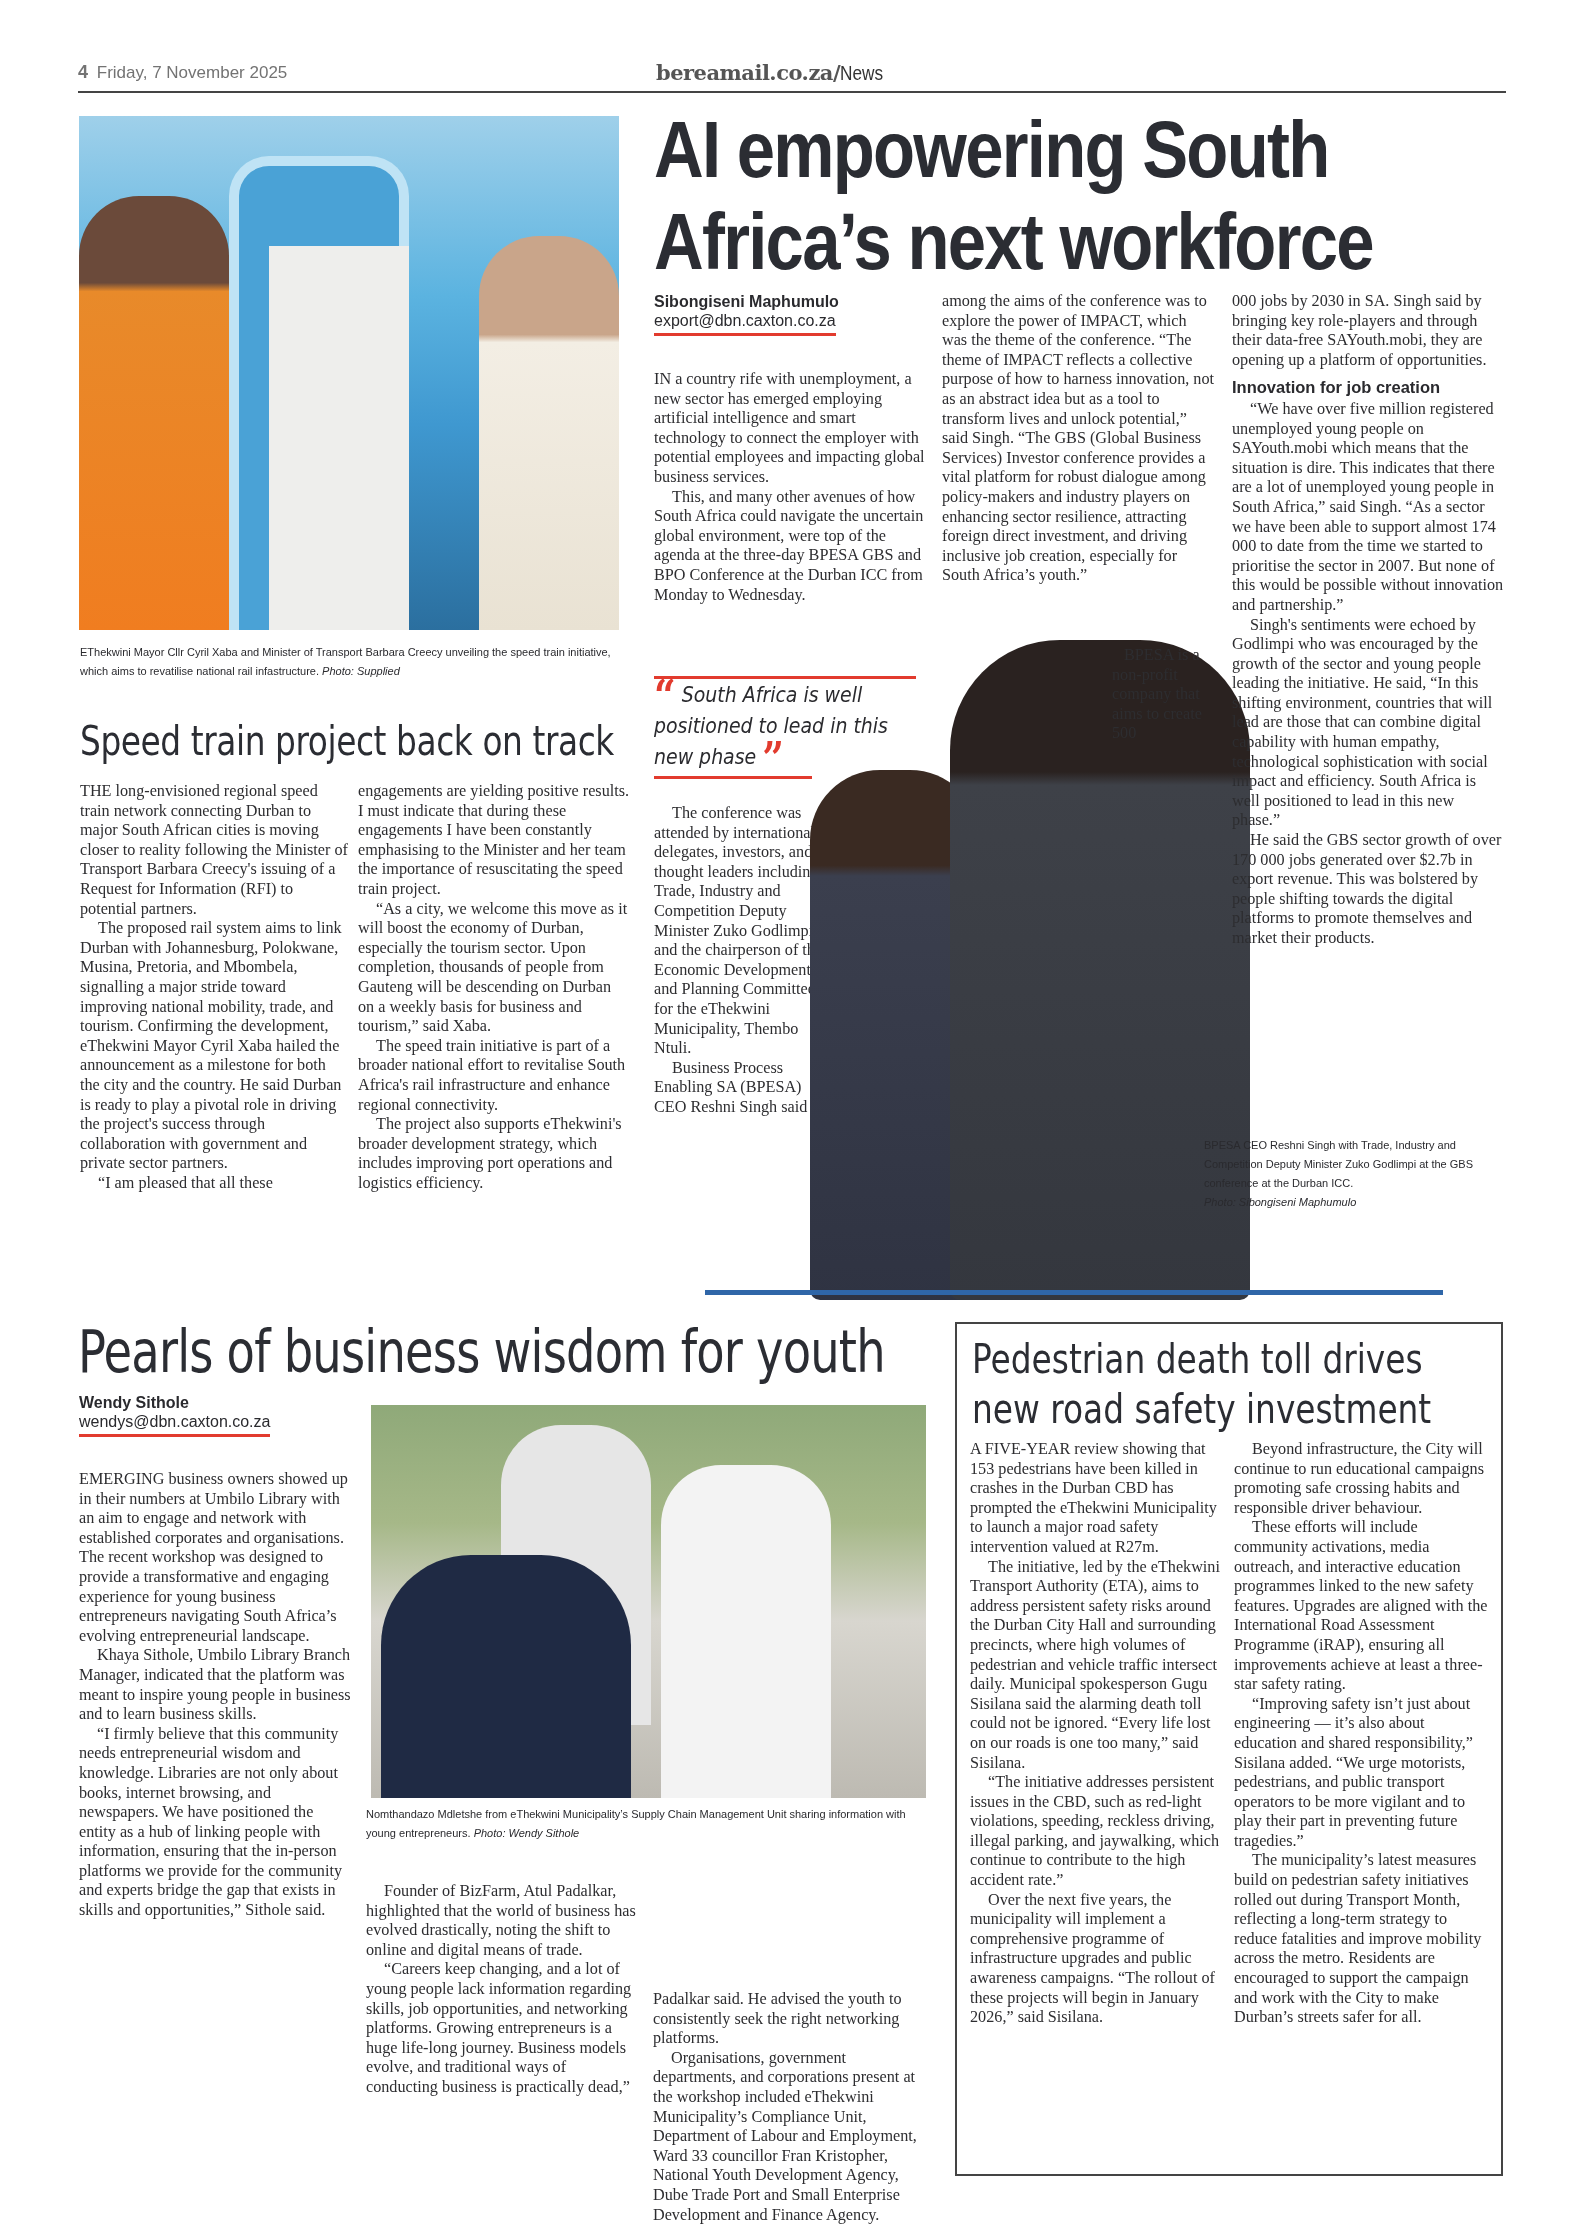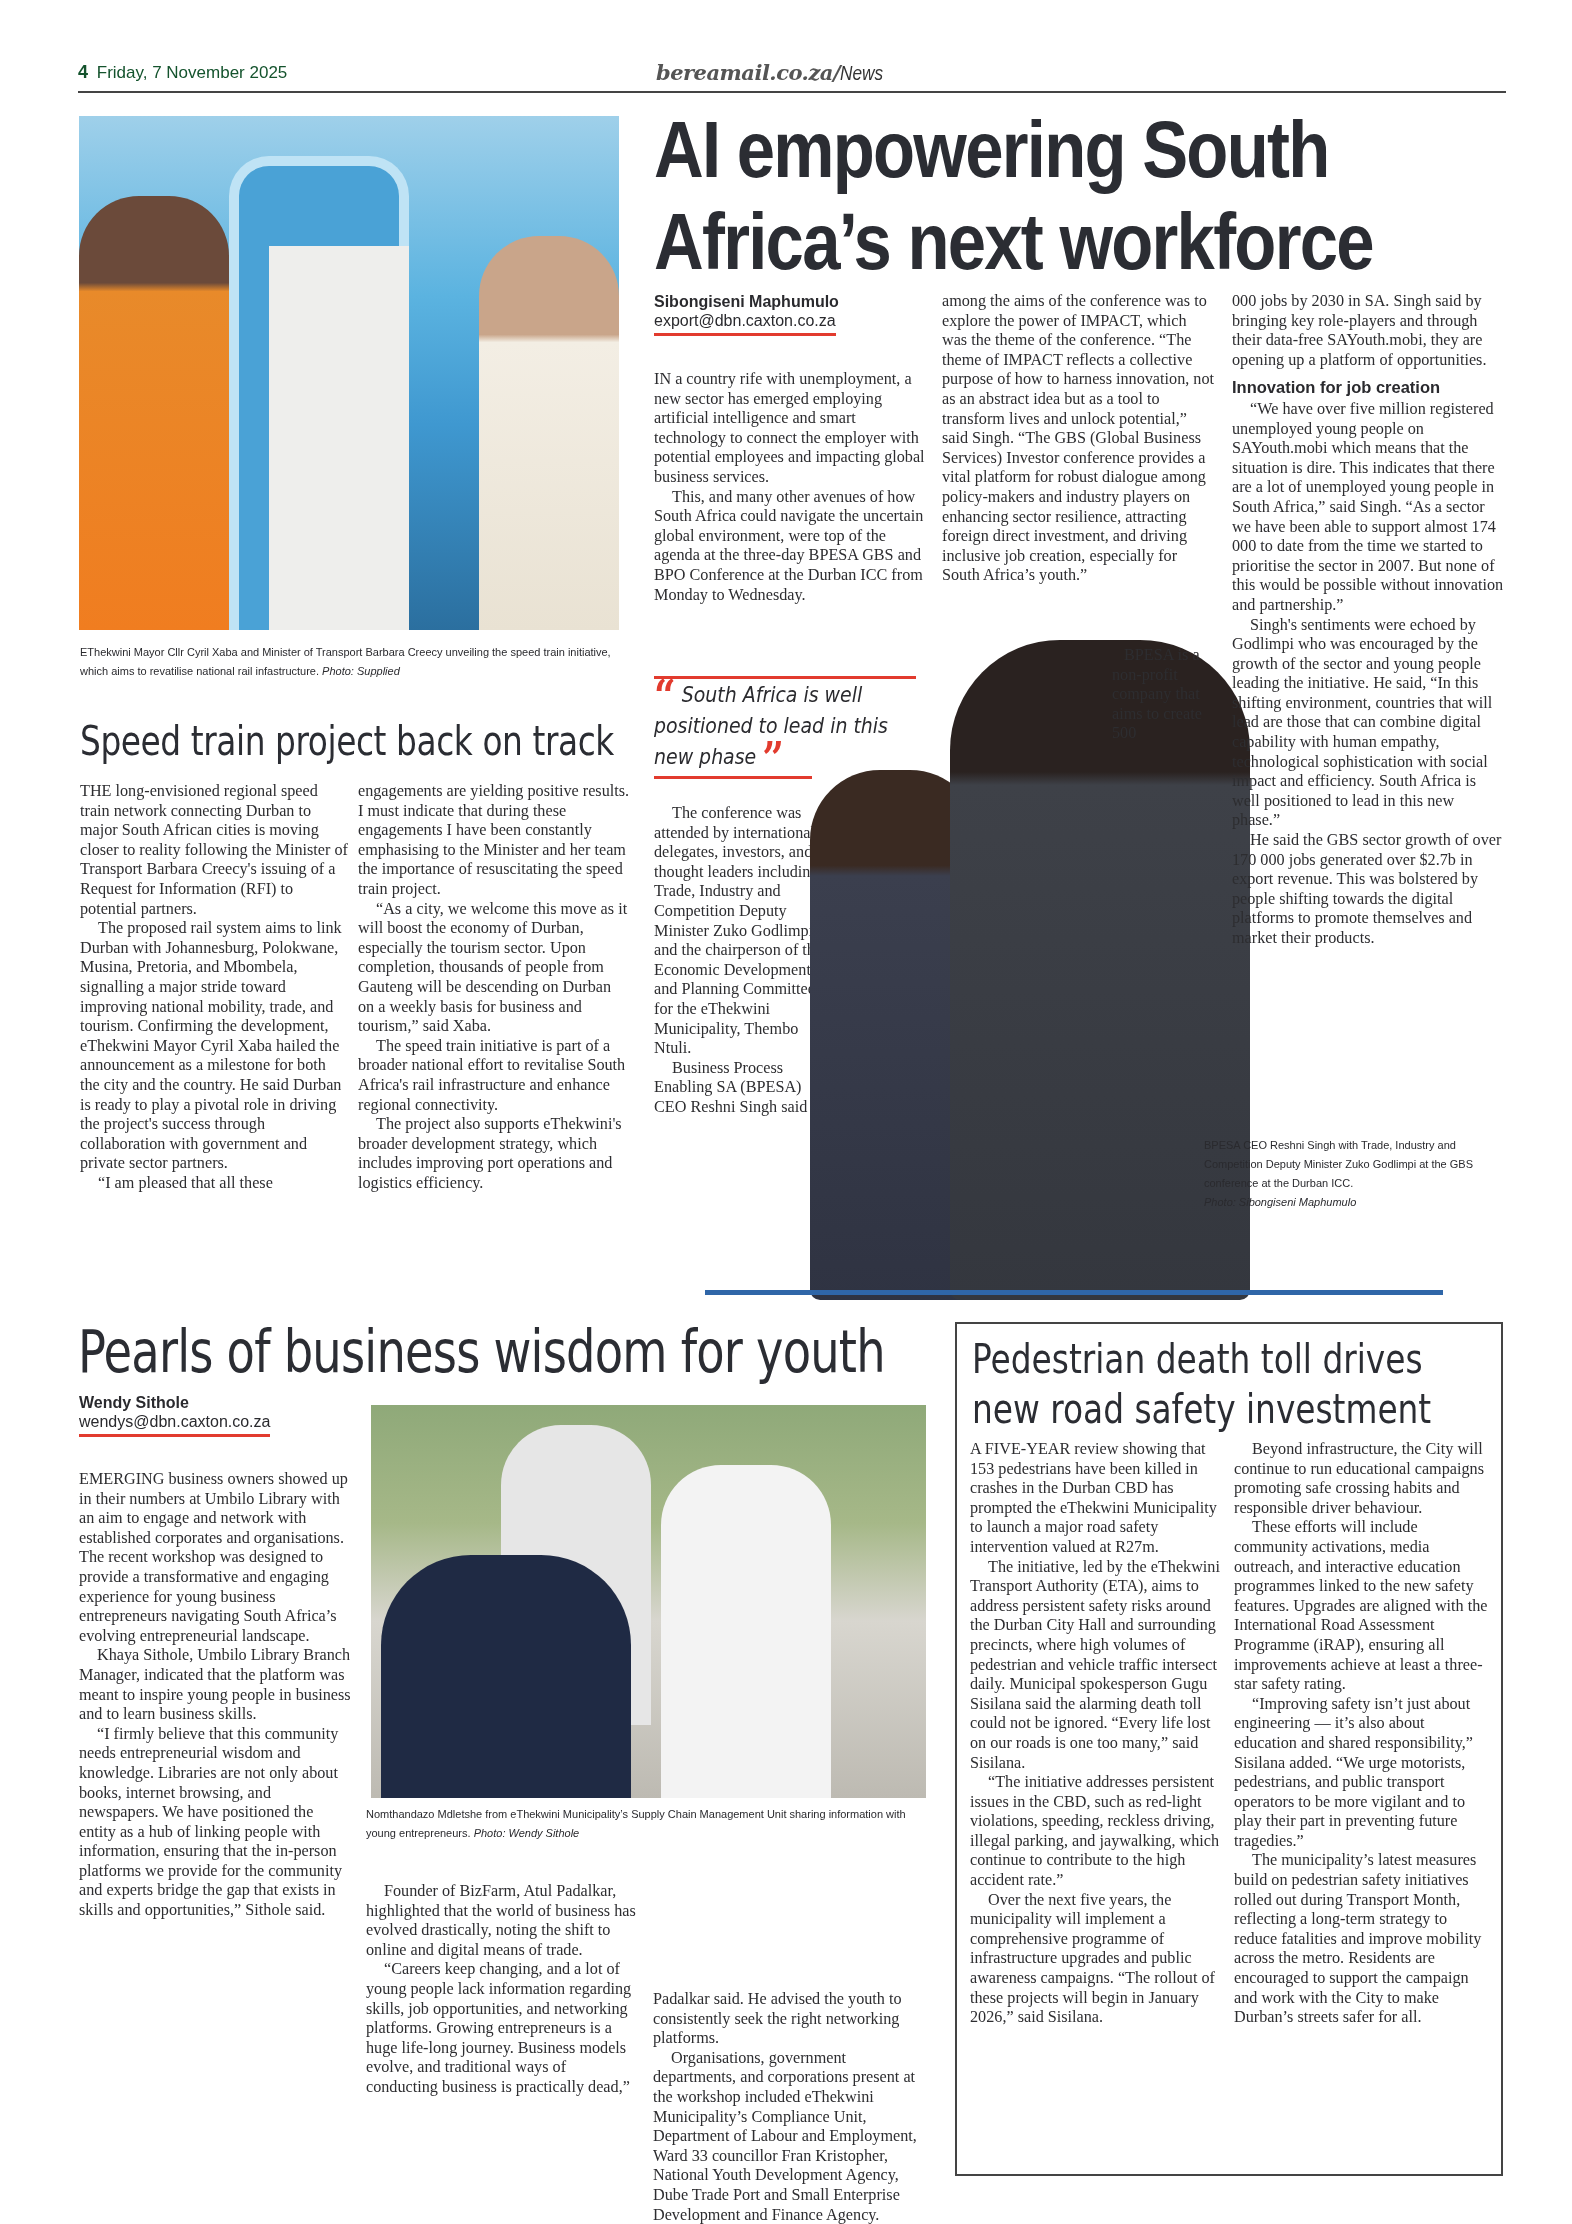--- a/index.html
+++ b/index.html
@@ -2,23 +2,23 @@
 <html><head>
 <meta charset="utf-8">
 <style>
   * { box-sizing: border-box; margin: 0; padding: 0; }
   html, body { width: 1572px; height: 2224px; background: #ffffff; overflow: hidden; }
   body { position: relative; color: #2a2a2e; font-family: "Liberation Serif", serif; }
 
   .abs { position: absolute; }
 
   
-  .mast-left { left: 78px; top: 62px; font-family: "Liberation Sans", sans-serif; font-size: 17px; color: #14532d; }
+  .mast-left { left: 78px; top: 62px; font-family: "Liberation Sans", sans-serif; font-size: 17px; color: #737373; }
   .mast-left .pg { font-weight: bold; font-size: 18px; margin-right: 4px; }
-  .mast-right { left: 656px; top: 60px; font-size: 22px; color: #555; font-style: italic; }
+  .mast-right { left: 656px; top: 60px; font-size: 22px; color: #555; }
   .mast-right .site { font-family: "DejaVu Serif", serif; font-weight: bold; letter-spacing: -0.5px; font-size: 21px; }
   .mast-right .sec { font-family: "Liberation Sans", sans-serif; font-size: 21px; color: #333; transform: scaleX(0.82); display:inline-block; transform-origin:left; }
   .mast-rule { left: 78px; top: 91px; width: 1428px; height: 2px; background: #444; }
 
   
   .photo { background: #c9d4dc; overflow: hidden; }
   .photo-train { left: 79px; top: 116px; width: 540px; height: 514px;
     background: linear-gradient(180deg, #9fd0ea 0%, #5bb3e0 35%, #3f98d0 60%, #2b6f9f 100%); }
   .photo-train .door { position:absolute; left: 150px; top: 40px; width: 180px; height: 474px; background: #4aa2d6; border: 10px solid #bfe3f5; border-bottom:none; border-radius: 40px 40px 0 0; }
   .photo-train .cloth { position:absolute; left: 190px; top: 130px; width: 140px; height: 384px; background: #eeeeec; }

